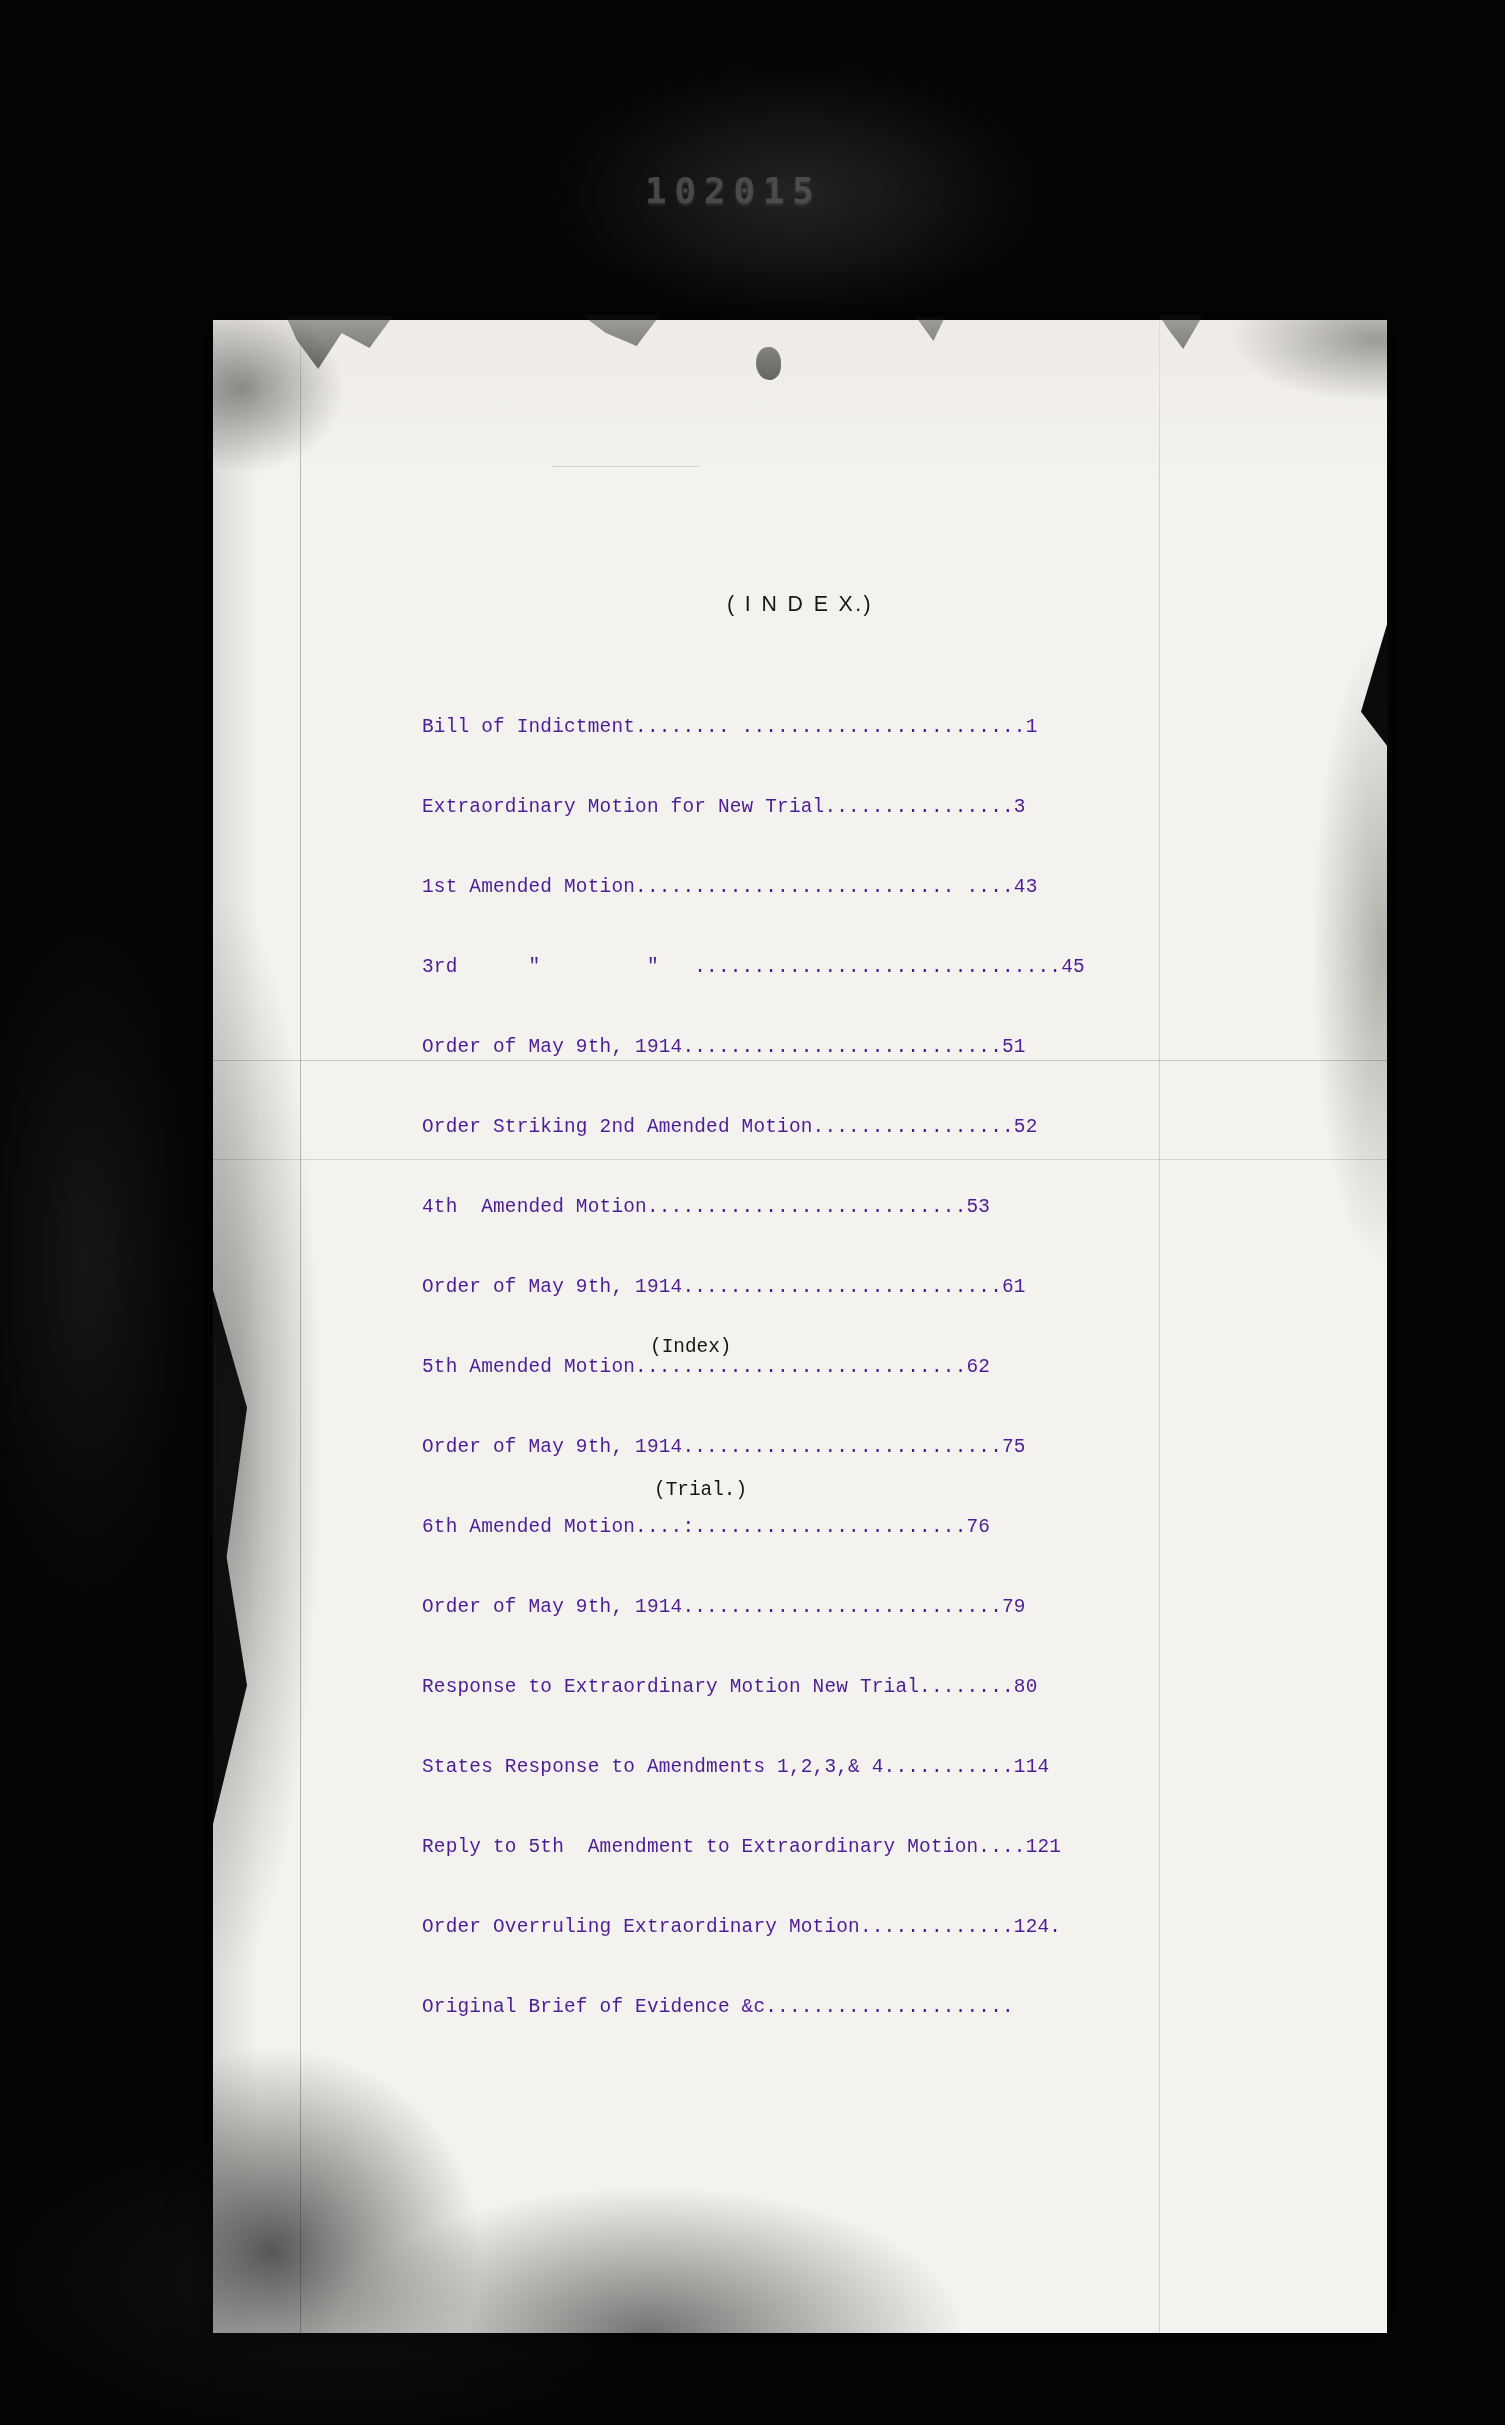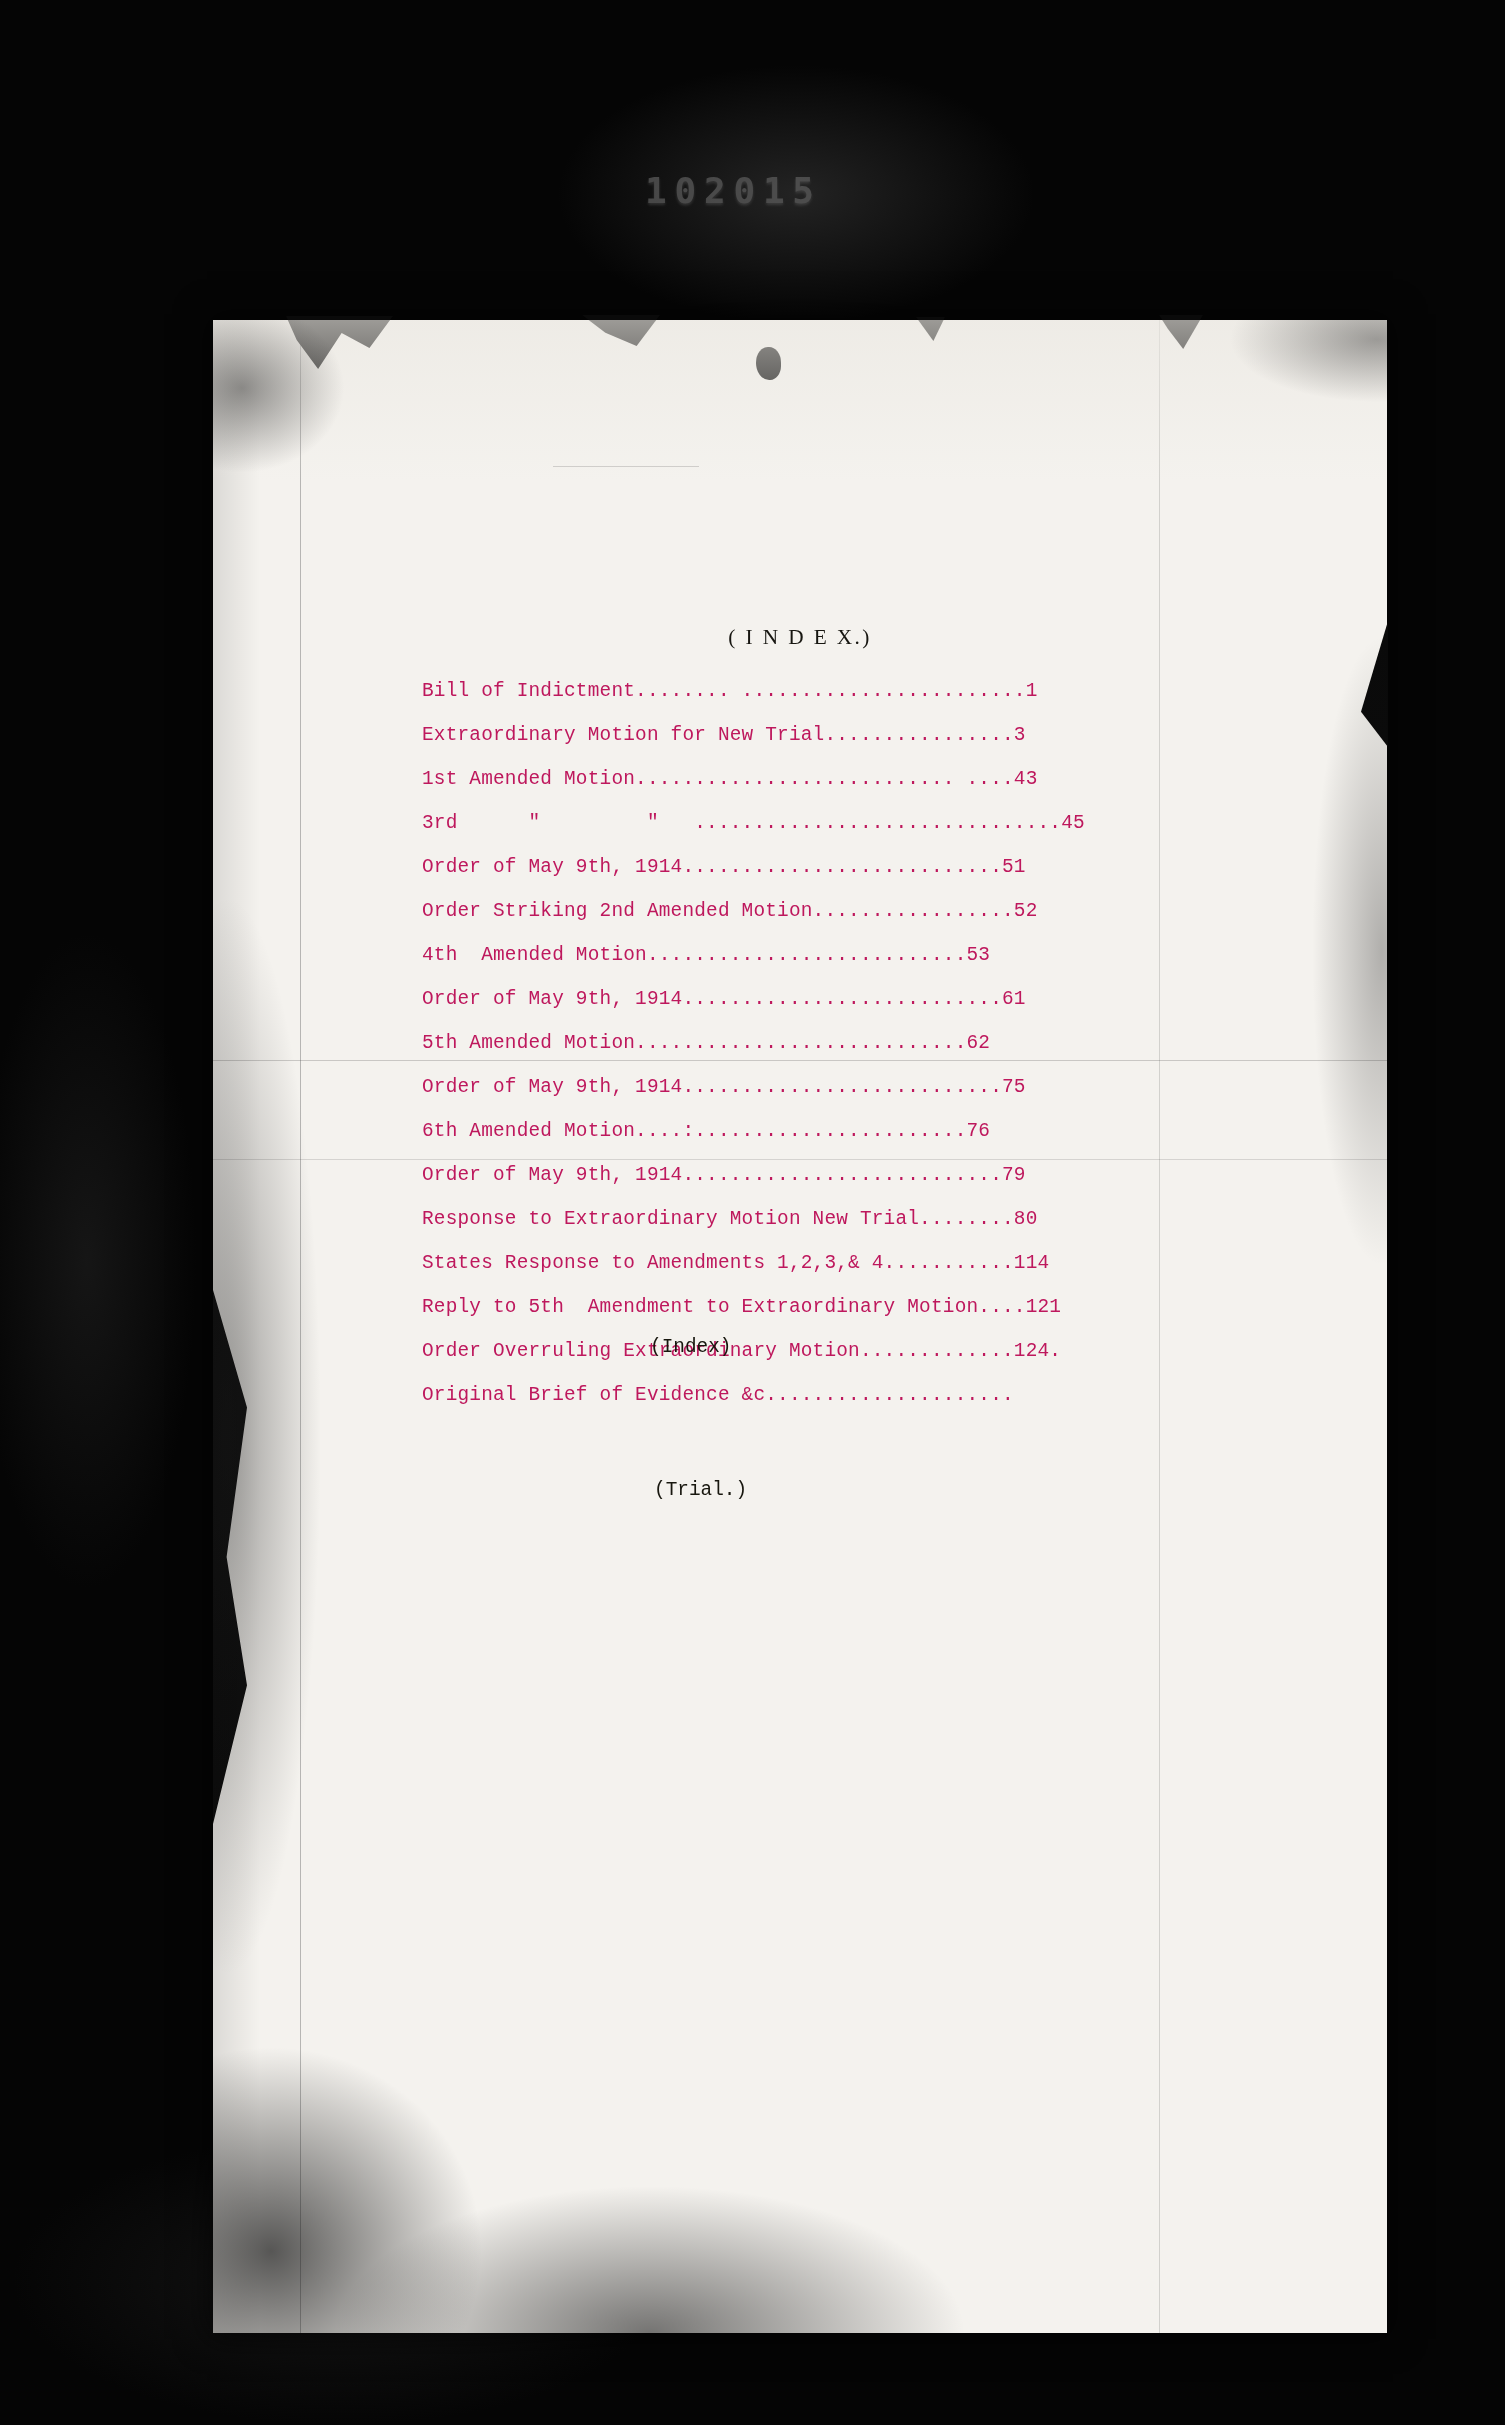--- a/index.html
+++ b/index.html
@@ -91,38 +91,38 @@
     color: #16150f;
   }
   #index-title {
     position: absolute;
     left: 0;
     top: 272px;
     width: 1174px;
     text-align: center;
     font-size: 21.3px;
     letter-spacing: 2.4px;
-    font-family: Liberation Serif, serif;
+    font-family: Liberation Sans, sans-serif;
     color: #171611;
-    margin-top: 33px;
   }
   #entries {
     position: absolute;
     left: 209px;
     top: 359px;
     width: 873px;
   }
   .entry {
     position: relative;
     height: 44px;
     font-size: 19.4px;
     line-height: 25px;
     white-space: pre;
-    color: #be185d;
+    color: #4c1d95;
     letter-spacing: 0.2px;
+    margin-top: 36px;
   }
   .entry .txt { }
   .note-line {
     position: absolute;
     font-size: 19.4px;
     white-space: pre;
     color: #18170f;
   }
   #note-index-1 {
     left: 437px;

